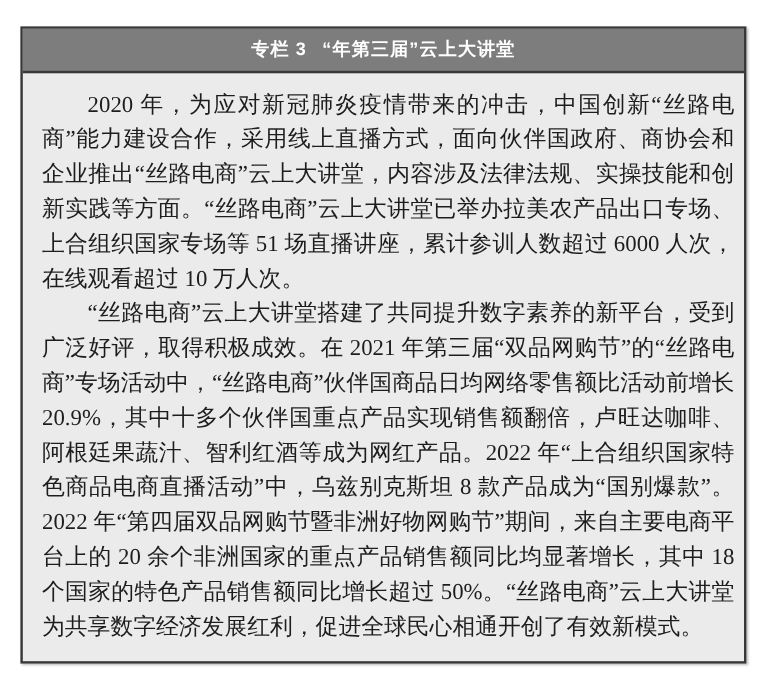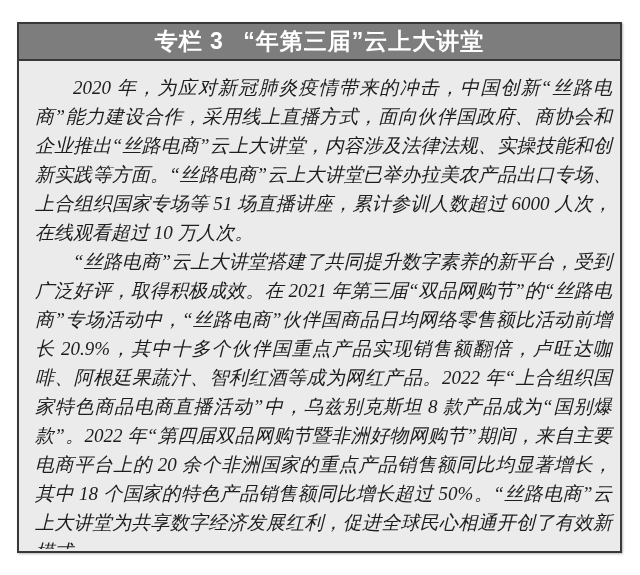--- a/index.html
+++ b/index.html
@@ -30,39 +30,38 @@
   .column-header{
     height:37px;
     background:var(--header-bg);
     border-bottom:2px solid var(--border);
     display:flex;
     align-items:center;
     justify-content:center;
     color:var(--header-text);
     font-family:"Liberation Sans","DejaVu Sans",sans-serif;
     font-weight:bold;
-    font-size:23px;
+    font-size:15px;
     letter-spacing:1px;
   }
   .column-header .title{
     margin-left:0.85em;
   }
   .column-body{
     height:488px;
     padding:12px 8px 0 16px;
     color:var(--text);
     font-size:19px;
     line-height:29px;
     text-align:justify;
     text-justify:inter-ideograph;
     overflow:hidden;
   }
   .column-body p{
     text-indent:2em;
-    font-style:italic;
   }
 </style>
 </head>
 <body>
 
 <div class="column-box">
   <div class="column-header">
     <span class="label">专栏 3</span>
     <span class="title">“年第三届”云上大讲堂</span>
   </div>

